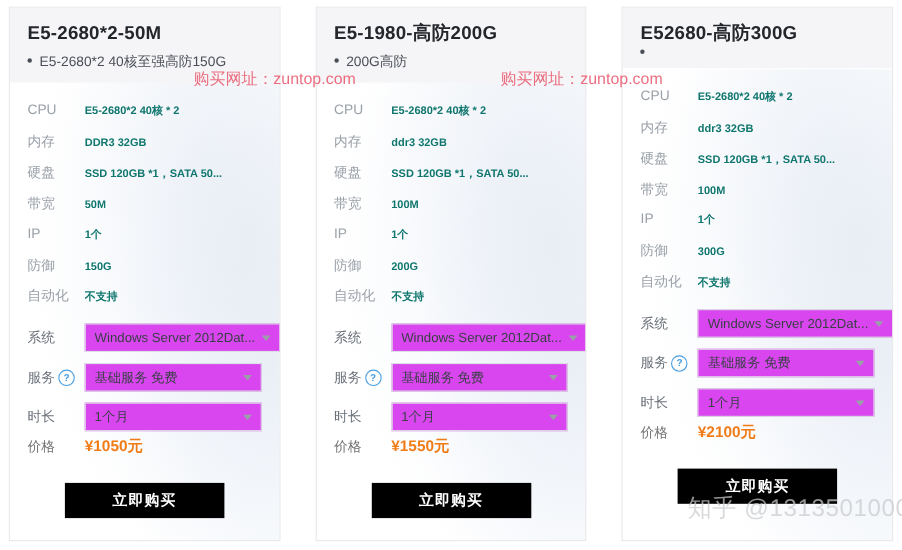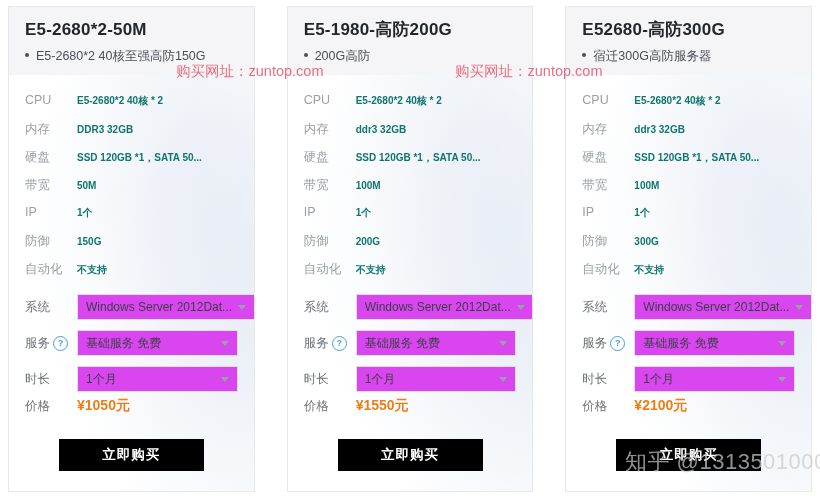--- a/index.html
+++ b/index.html
@@ -374,21 +374,20 @@
         <button class="buy-btn">立即购买</button>
       </div>
     </div>
   </div>
 
   <div class="card">
     <div class="card-header">
       <div class="card-title">E52680-高防300G</div>
       <div class="card-sub">
         <span class="bullet-dot"></span>
-        <span>宿迁300G高防服务器</span>
       </div>
     </div>
     <div class="card-body">
       <div class="spec-row">
         <span class="spec-label">CPU</span>
         <span class="spec-value">E5-2680*2 40核 * 2</span>
       </div>
       <div class="spec-row">
         <span class="spec-label">内存</span>
         <span class="spec-value">ddr3 32GB</span>

